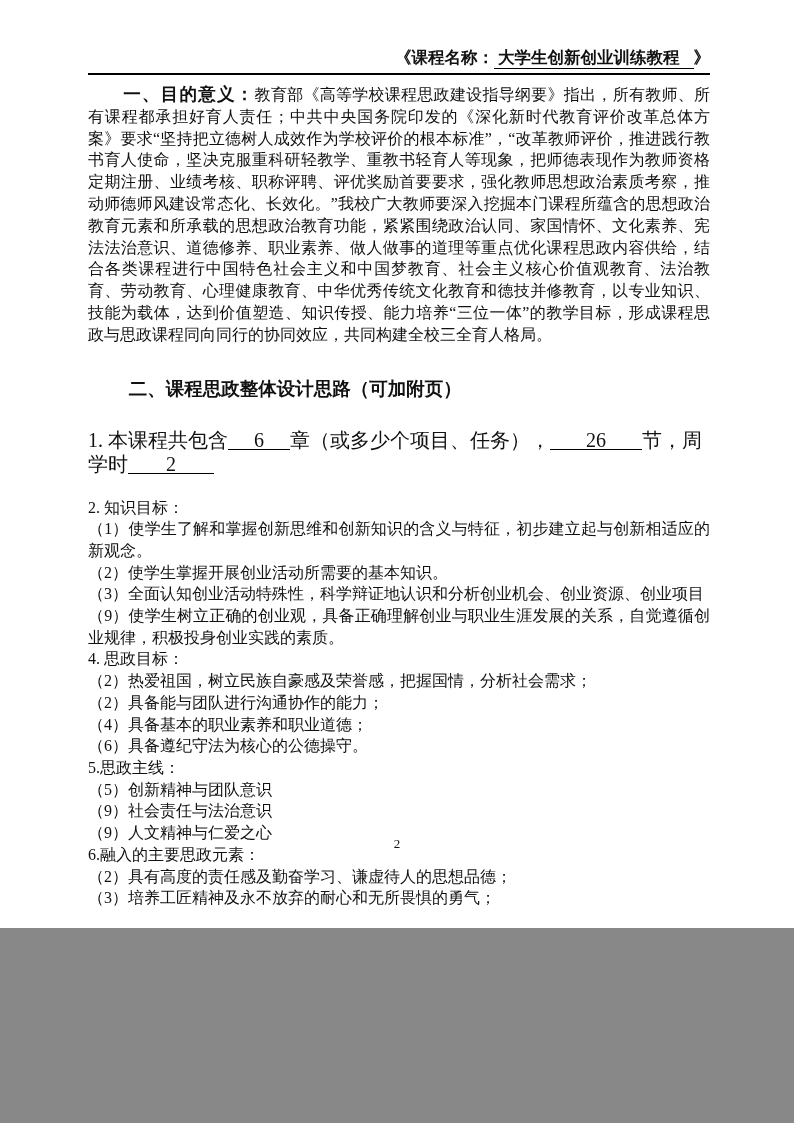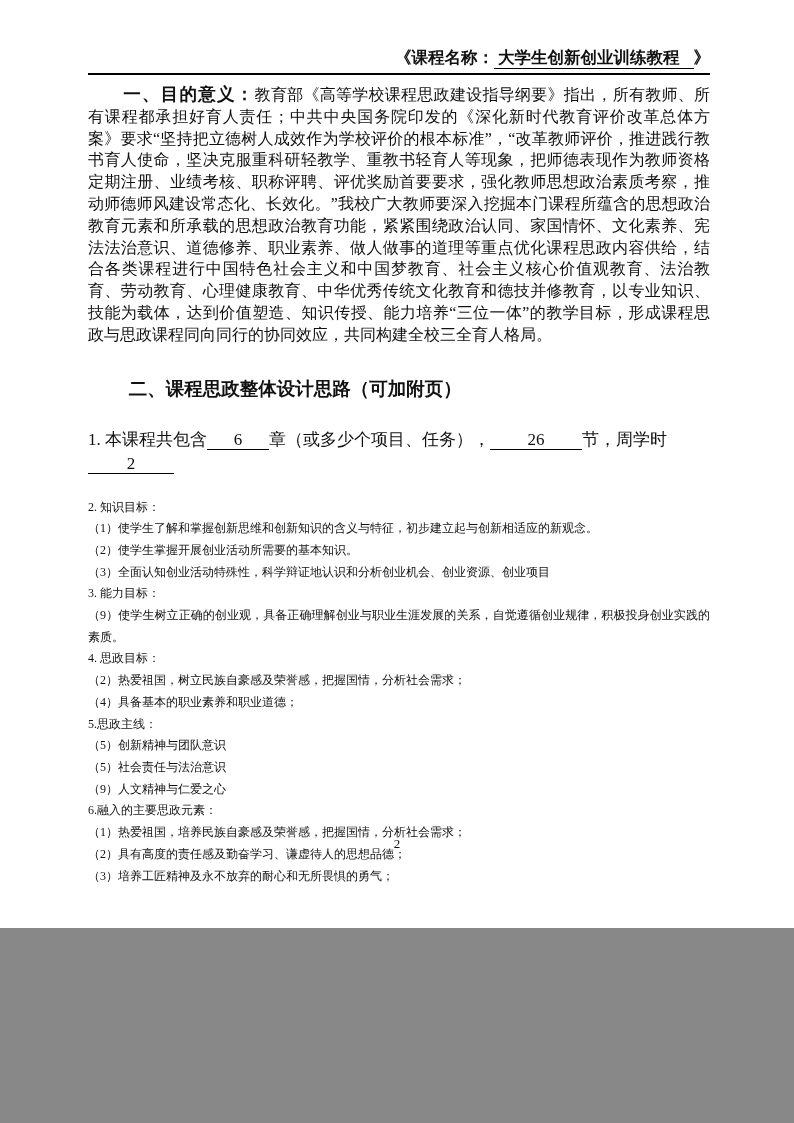--- a/index.html
+++ b/index.html
@@ -44,36 +44,36 @@
   }
   .design-heading{
     margin:30px 0 0 0;
     font-size:18.5px;
     font-weight:bold;
     text-indent:2.2em;
     line-height:26px;
   }
   .structure-line{
     margin:26px 0 0 0;
-    font-size:17px;
+    font-size:20px;
     line-height:24px;
   }
   .blank{
     display:inline-block;
     border-bottom:1px solid #000;
     text-align:center;
     line-height:18px;
   }
   .blank-1{min-width:62px;}
   .blank-2{min-width:92px;}
   .blank-3{min-width:86px;}
   .items{margin-top:21px;}
   .item{
     margin:0;
-    font-size:12px;
+    font-size:16px;
     line-height:21.7px;
     text-align:justify;
   }
   .page-number{
     position:absolute;
     left:0;right:0;
     bottom:76px;
     text-align:center;
     font-size:13px;
   }
@@ -93,30 +93,30 @@
 
   <h2 class="design-heading">二、课程思政整体设计思路（可加附页）</h2>
 
   <p class="structure-line"><span>1. 本课程共包含</span><span class="blank blank-1">6</span><span>章（或多少个项目、任务），</span><span class="blank blank-2">26</span><span>节，周学时</span><span class="blank blank-3">2</span></p>
 
   <div class="items">
     <p class="item">2. 知识目标：</p>
     <p class="item">（1）使学生了解和掌握创新思维和创新知识的含义与特征，初步建立起与创新相适应的新观念。</p>
     <p class="item">（2）使学生掌握开展创业活动所需要的基本知识。</p>
     <p class="item">（3）全面认知创业活动特殊性，科学辩证地认识和分析创业机会、创业资源、创业项目</p>
-    <p class="item">3. 能力目标：</p>
     <p class="item">（9）使学生树立正确的创业观，具备正确理解创业与职业生涯发展的关系，自觉遵循创业规律，积极投身创业实践的素质。</p>
     <p class="item">4. 思政目标：</p>
     <p class="item">（2）热爱祖国，树立民族自豪感及荣誉感，把握国情，分析社会需求；</p>
+    <p class="item">（2）具备能与团队进行沟通协作的能力；</p>
     <p class="item">（4）具备基本的职业素养和职业道德；</p>
+    <p class="item">（6）具备遵纪守法为核心的公德操守。</p>
     <p class="item">5.思政主线：</p>
     <p class="item">（5）创新精神与团队意识</p>
-    <p class="item">（5）社会责任与法治意识</p>
+    <p class="item">（9）社会责任与法治意识</p>
     <p class="item">（9）人文精神与仁爱之心</p>
     <p class="item">6.融入的主要思政元素：</p>
-    <p class="item">（1）热爱祖国，培养民族自豪感及荣誉感，把握国情，分析社会需求；</p>
     <p class="item">（2）具有高度的责任感及勤奋学习、谦虚待人的思想品德；</p>
     <p class="item">（3）培养工匠精神及永不放弃的耐心和无所畏惧的勇气；</p>
   </div>
 
   <div class="page-number">2</div>
 
 </div>
 
 </body></html>

